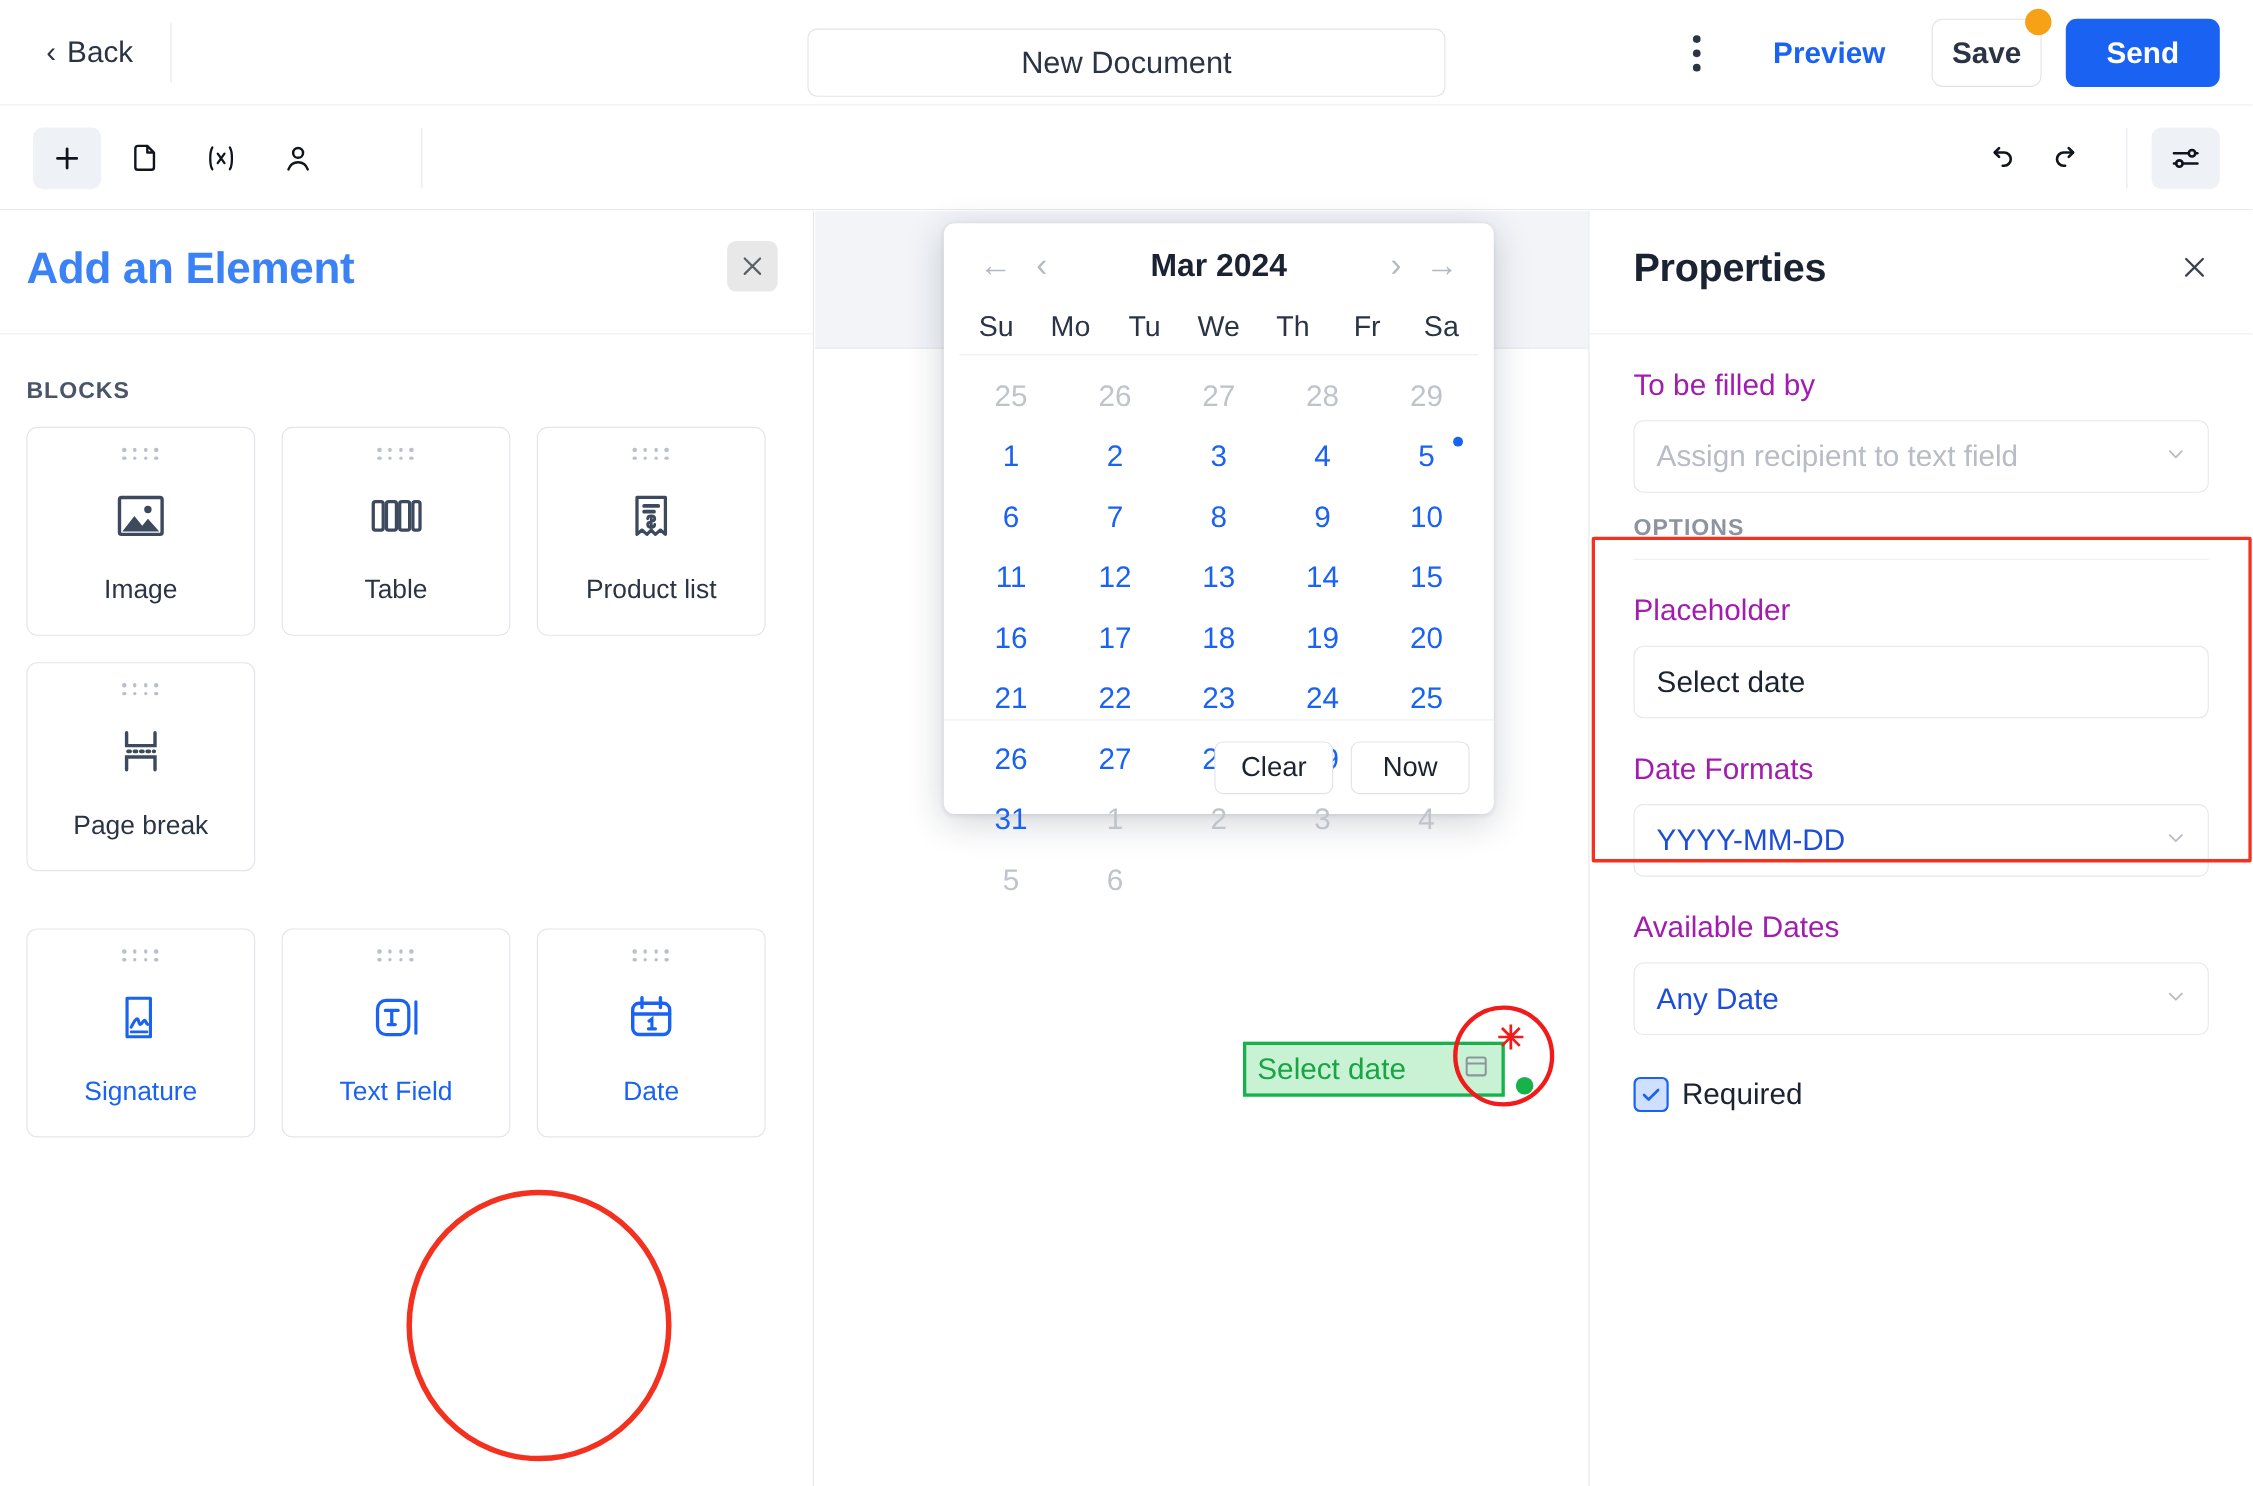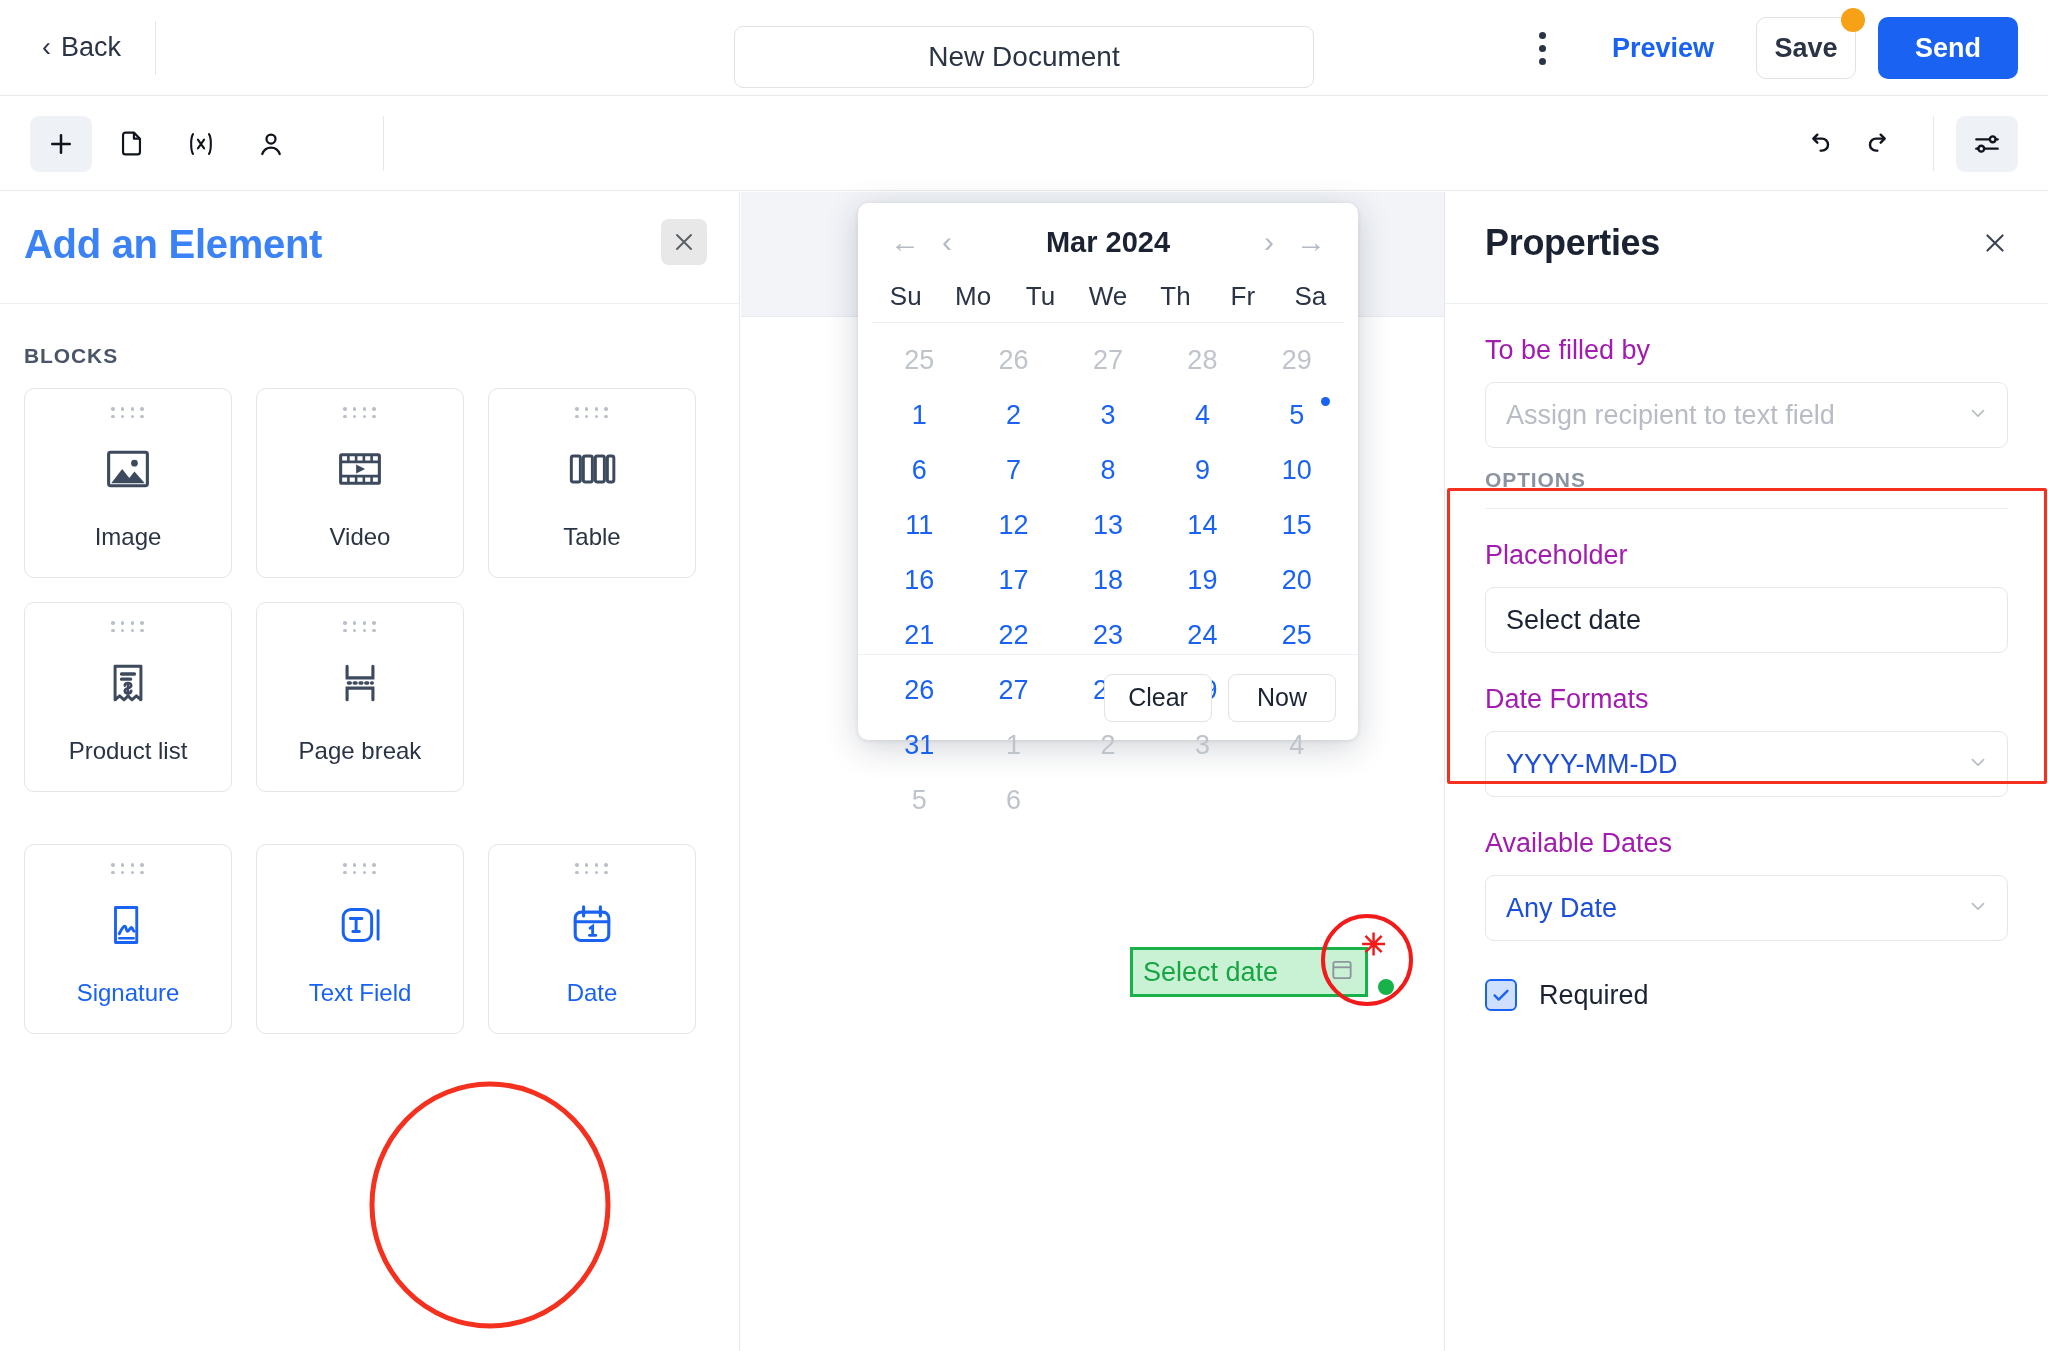--- a/index.html
+++ b/index.html
@@ -304,21 +304,21 @@
     pointer-events: none; z-index: 5;
   }
   .options-label {
     font-size: 21px; font-weight: 700; color: #8d94a1;
     letter-spacing: 0.9px; margin-top: 20px;
   }
   .options-rule {
     height: 1px; background: #eceff3; margin-top: 16px;
   }
   .required-row {
-    display: flex; align-items: center; gap: 22px; margin-top: 38px;
+    display: flex; align-items: center; gap: 12px; margin-top: 38px;
     cursor: pointer;
   }
   .cbox {
     width: 32px; height: 32px; border: 2px solid #1a62f2;
     border-radius: 6px; background: #cfe0ff;
     display: flex; align-items: center; justify-content: center;
   }
   .required-label { font-size: 27px; color: #1b2333; }
 </style>
 </head>
@@ -435,41 +435,20 @@
           <div class="el-icon">
             <svg width="62" height="62" viewBox="0 0 48 48" fill="none" stroke="#3d4a5e" stroke-width="2.4">
               <rect x="9" y="11" width="30" height="26" rx="1.5"></rect>
               <path d="M11 35l8.5-11 5.5 7 4-5 8 9z" fill="#3d4a5e" stroke="none"></path>
               <circle cx="29" cy="19.5" r="2.6" fill="#3d4a5e" stroke="none"></circle>
             </svg>
           </div>
           <div class="el-label">Image</div>
         </div>
 
-        <div class="el-card">
-          <div class="drag-dots">
-            <i></i>
-              <i></i>
-              <i></i>
-              <i></i>
-              <i></i>
-              <i></i>
-              <i></i>
-              <i></i>
-          </div>
-          <div class="el-icon">
-            <svg width="62" height="62" viewBox="0 0 48 48" fill="none" stroke="#3d4a5e" stroke-width="2.4">
-              <rect x="9" y="13" width="30" height="22" rx="1"></rect>
-              <path d="M9 18.5h30M9 29.5h30" stroke-width="2.2"></path>
-              <path d="M15 13v5.5M21 13v5.5M27 13v5.5M33 13v5.5M15 29.5V35M21 29.5V35M27 29.5V35M33 29.5V35" stroke-width="2"></path>
-              <path d="M21 20.5l7 3.5-7 3.5z" fill="#3d4a5e" stroke="none"></path>
-            </svg>
-          </div>
-          <div class="el-label">Video</div>
-        </div>
 
         <div class="el-card">
           <div class="drag-dots">
             <i></i>
               <i></i>
               <i></i>
               <i></i>
               <i></i>
               <i></i>
               <i></i>

